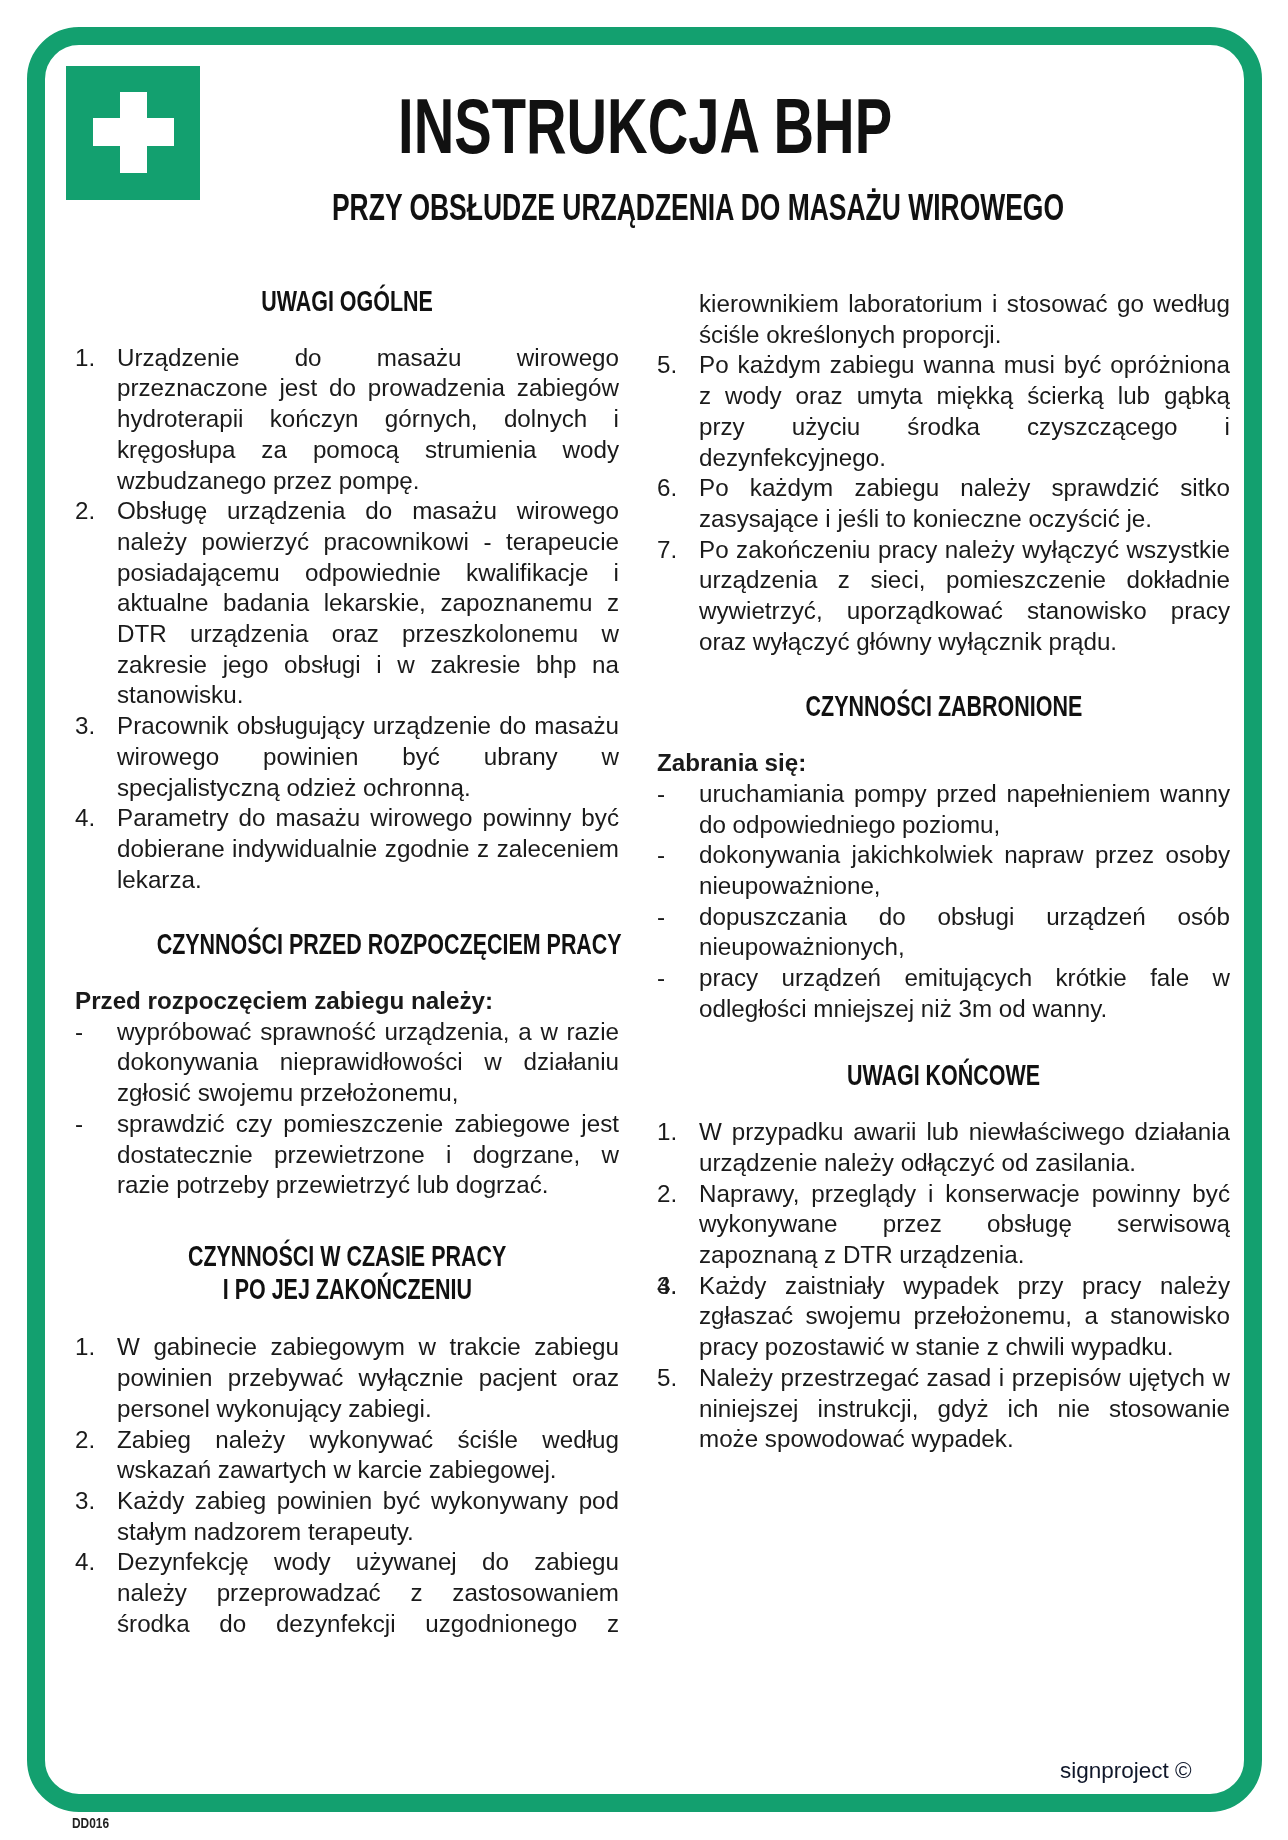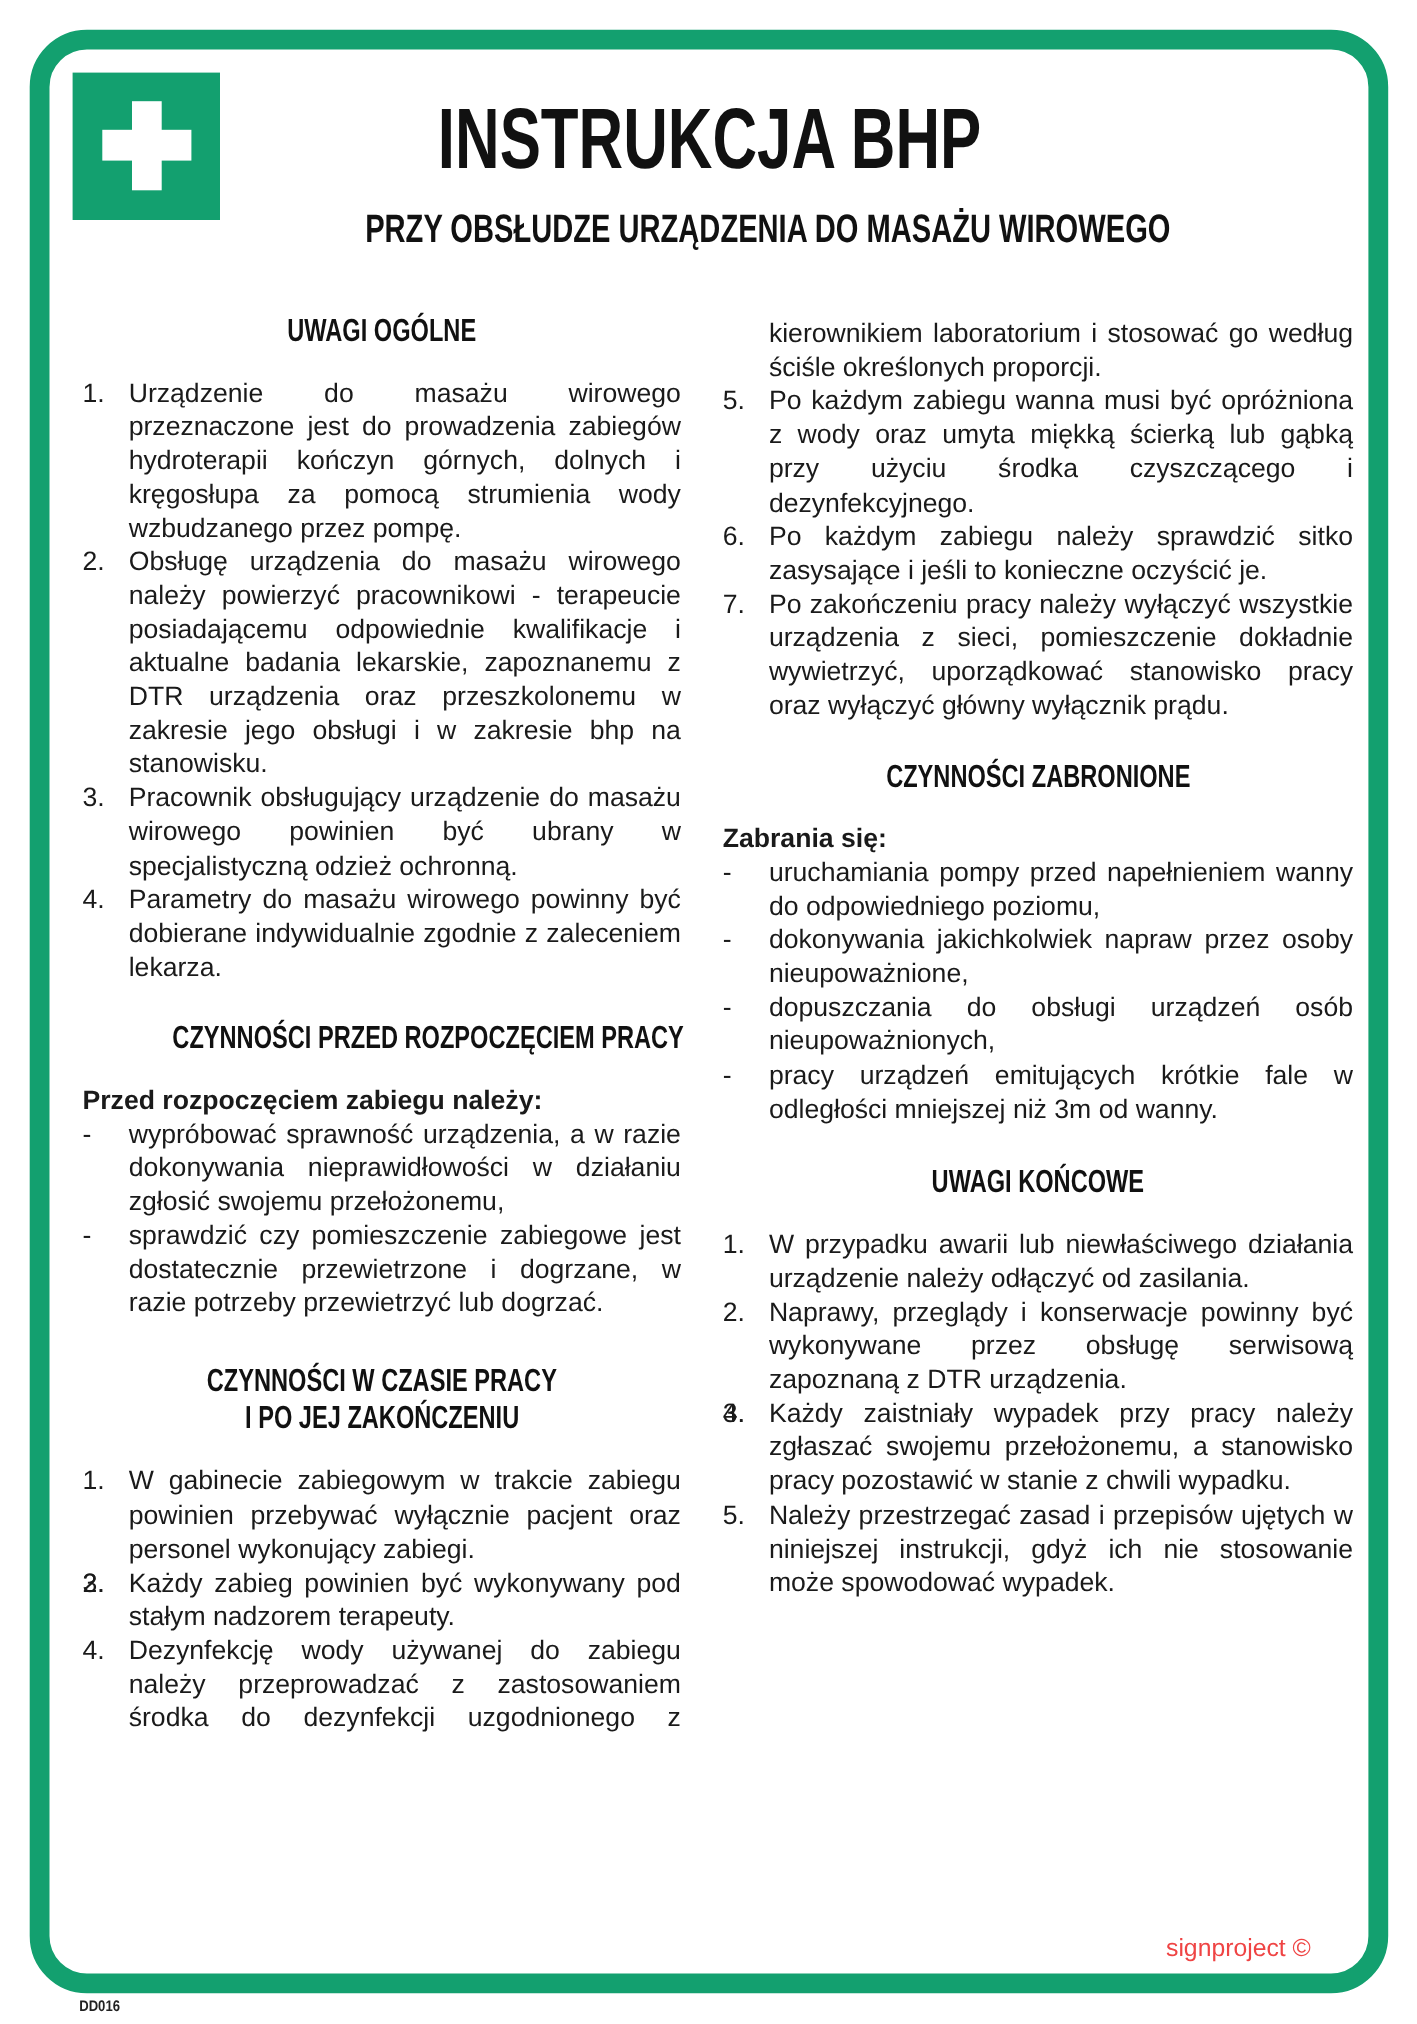--- a/index.html
+++ b/index.html
@@ -28,21 +28,21 @@
   .heading { text-align: center; margin: 0; }
   .heading .cond { font-size: 29px; line-height: 30px; transform: scaleX(0.74); }
 
   .body-text { font-size: 24.2px; line-height: 30.7px; text-align: justify; color: #1a1a1a; }
 
   ol.numbered, ul.dashed { list-style: none; margin: 0; padding: 0; }
   .item { position: relative; padding-left: 42px; text-align: justify; }
   .item .marker { position: absolute; left: 0; top: 0; }
   .intro { margin: 0; font-weight: bold; }
 
-  .footer-brand { position: absolute; left: 1060px; top: 1758px; font-size: 22.5px; color: #ef4444; }
+  .footer-brand { position: absolute; left: 1060px; top: 1758px; font-size: 22.5px; color: #0f172a; }
   .code { position: absolute; left: 72px; top: 1815px; font-size: 14px; font-weight: 700; color: #222; transform: scaleX(0.85); transform-origin: left center; }
 </style>
 </head>
 <body>
 
 <div class="frame"></div>
 
 <div class="green-box">
   <div class="cross-v"></div>
   <div class="cross-h"></div>
@@ -75,21 +75,21 @@
     <li class="item"><span class="marker">-</span><span>wypróbować sprawność urządzenia, a w razie dokonywania nieprawidłowości w działaniu zgłosić swojemu przełożonemu,</span></li>
     <li class="item"><span class="marker">-</span><span>sprawdzić czy pomieszczenie zabiegowe jest dostatecznie przewietrzone i dogrzane, w razie potrzeby przewietrzyć lub dogrzać.</span></li>
   </ul>
 
   <div class="heading" style="margin-top:40px;">
     <div><span class="cond">CZYNNOŚCI W CZASIE PRACY</span></div>
     <div><span class="cond">I PO JEJ ZAKOŃCZENIU</span></div>
   </div>
   <ol class="numbered" style="margin-top:26px;">
     <li class="item"><span class="marker">1.</span><span>W gabinecie zabiegowym w trakcie zabiegu powinien przebywać wyłącznie pacjent oraz personel wykonujący zabiegi.</span></li>
-    <li class="item"><span class="marker">2.</span></li>
+    <li class="item"><span class="marker">2.</span><span>Zabieg należy wykonywać ściśle według wskazań zawartych w karcie zabiegowej.</span></li>
     <li class="item"><span class="marker">3.</span><span>Każdy zabieg powinien być wykonywany pod stałym nadzorem terapeuty.</span></li>
     <li class="item" style="text-align-last: justify;"><span class="marker">4.</span><span>Dezynfekcję wody używanej do zabiegu należy przeprowadzać z zastosowaniem środka do dezynfekcji uzgodnionego z</span></li>
   </ol>
 </div>
 
 <div class="col col-right body-text" style="top:289px;">
   <div class="item">
     <span>kierownikiem laboratorium i stosować go według ściśle określonych proporcji.</span>
   </div>
   <ol class="numbered">

